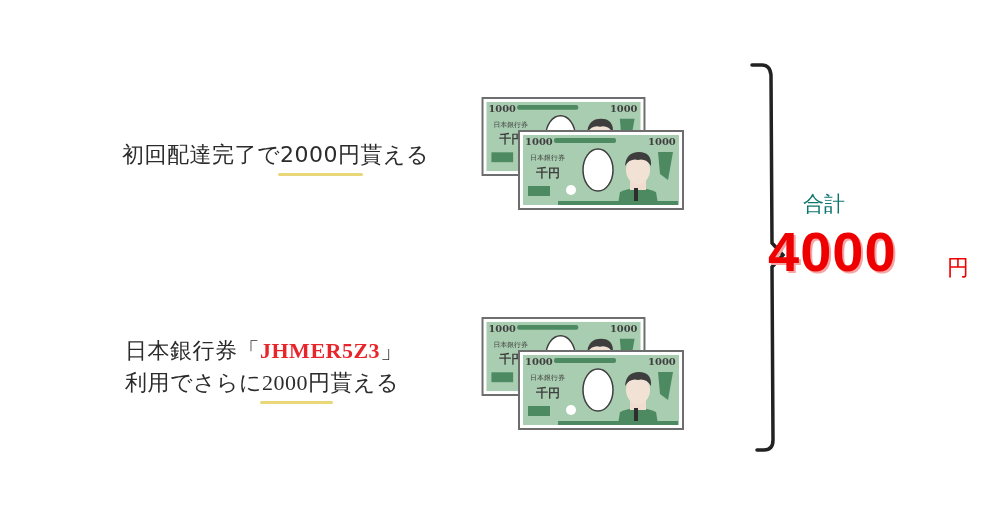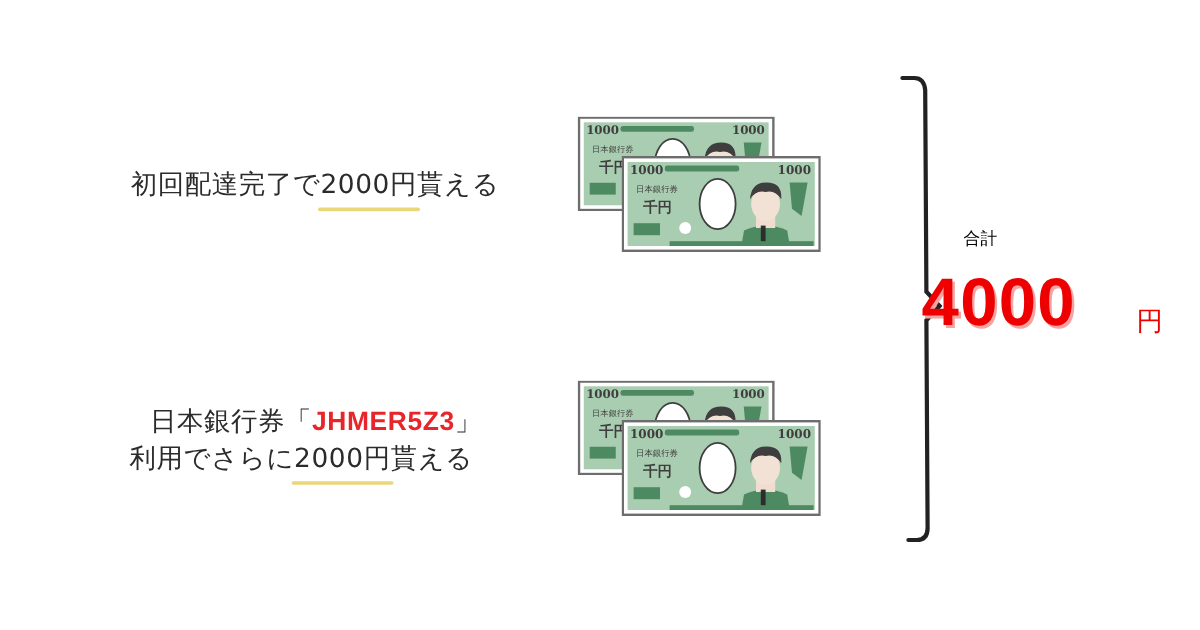--- a/index.html
+++ b/index.html
@@ -11,46 +11,46 @@
   }
   .line {
     position:absolute; font-size:22px; line-height:30px; white-space:nowrap;
     letter-spacing:0.5px;
   }
   .hl { position:relative; display:inline-block; }
   .hl::after {
     content:""; position:absolute; left:-2px; right:-2px; bottom:-6px; height:3px;
     background:#e8d36a; border-radius:3px; opacity:0.9;
   }
-  .code { color:#e8252b; font-weight:bold; font-family:Liberation Sans, sans-serif; }
+  .code { color:#e8252b; font-weight:bold; font-family:Liberation Serif, serif; }
   .bill-wrap { position:absolute; }
   .bill { position:absolute; }
   .brace { position:absolute; left:740px; top:55px; }
-  .total-label { position:absolute; left:803px; top:190px; font-size:14px; color:#000000; }
+  .total-label { position:absolute; left:803px; top:190px; font-size:21px; color:#0f766e; }
   .total-value {
     position:absolute; left:768px; top:222px; font-size:56px; font-weight:bold;
     color:#ee0000; font-family:"Liberation Sans", sans-serif; letter-spacing:1px;
     text-shadow: 2px 2px 0 #f5a3a3;
     line-height:60px;
   }
   .total-unit {
     position:absolute; left:947px; top:253px; font-size:22px; color:#ee0000;
   }
 </style>
 </head>
 <body>
 
-<div class="line" style="left:109px; top:140px;">
+<div class="line" style="left:122px; top:140px;">
   <span>初回配達完了で</span><span class="hl">2000円</span><span>貰える</span>
 </div>
 
 <div class="line" style="left:125px; top:336px;">
   <span>日本銀行券「</span><span class="code">JHMER5Z3</span><span>」</span>
 </div>
-<div class="line" style="left:108px; top:368px;">
+<div class="line" style="left:125px; top:368px;font-family:Liberation Serif, serif;">
   <span>利用でさらに</span><span class="hl">2000円</span><span>貰える</span>
 </div>
 
 <svg width="0" height="0" style="position:absolute">
   <defs>
     <symbol id="bill" viewBox="0 0 166 80">
       <rect x="1" y="1" width="164" height="78" fill="#ffffff" stroke="#6d6d6d" stroke-width="2"></rect>
       <rect x="5" y="5" width="156" height="70" fill="#a9cdb0"></rect>
       <rect x="36" y="8" width="62" height="5" fill="#4e8a61" rx="2"></rect>
       <text x="7" y="15" font-family="DejaVu Serif, serif" font-size="10" font-weight="bold" fill="#3e3e3e">1000</text>

